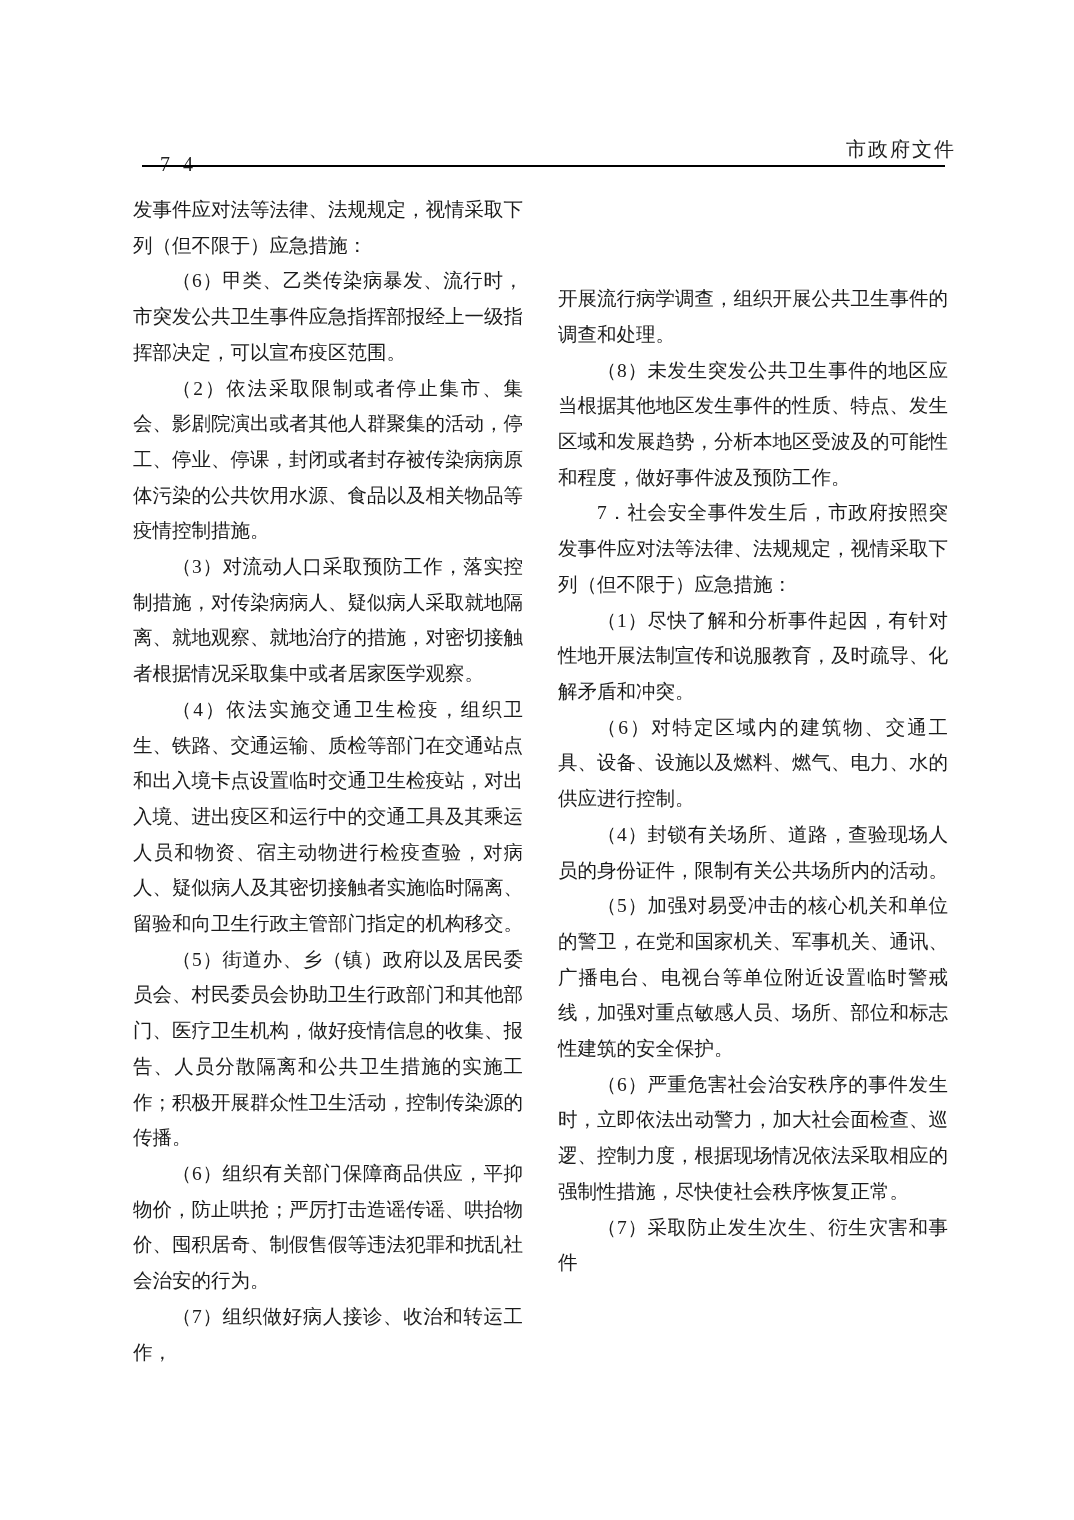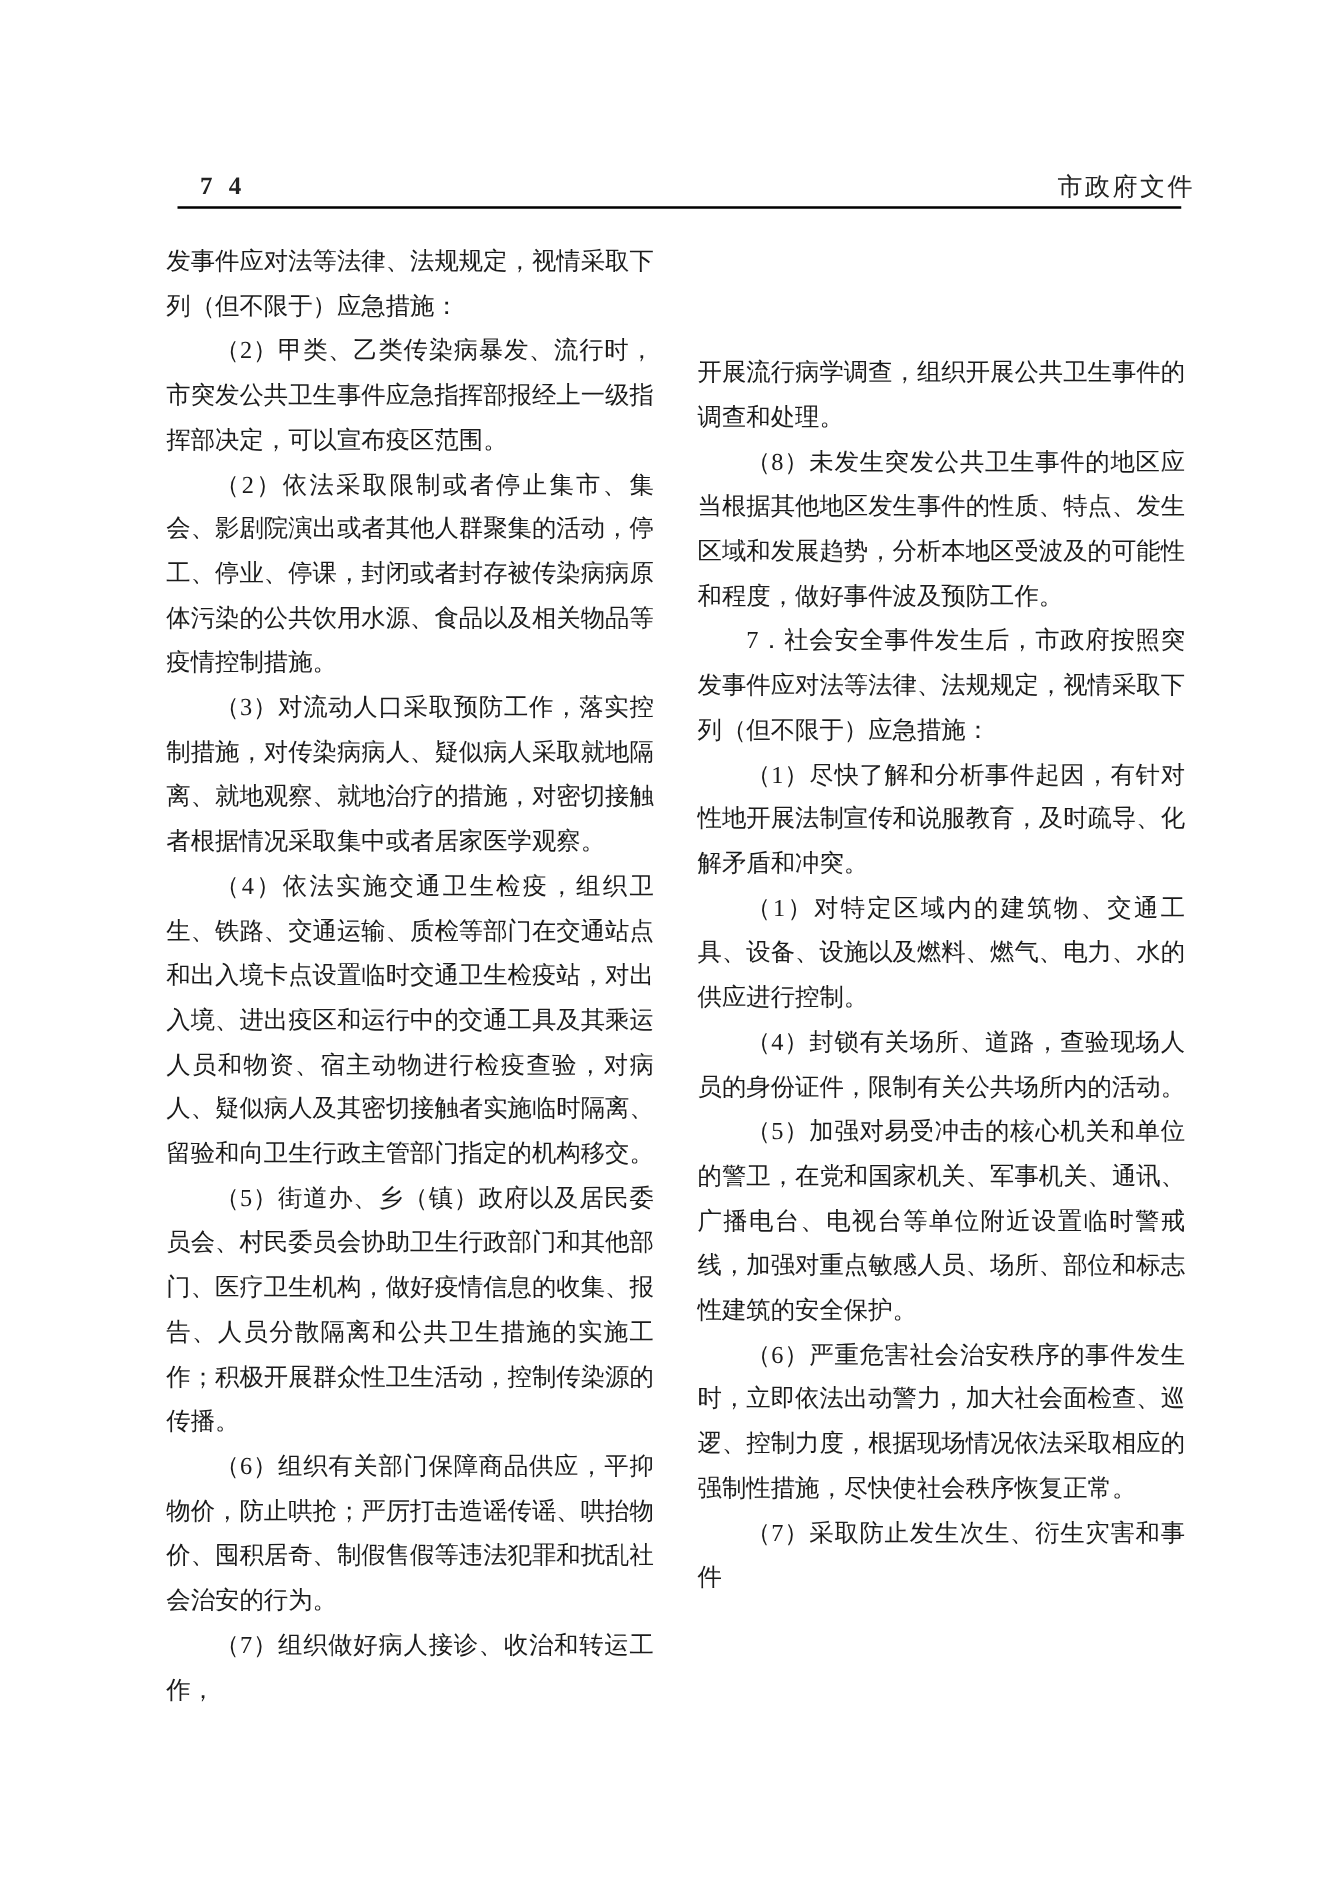--- a/index.html
+++ b/index.html
@@ -13,25 +13,24 @@
     height: 1520px;
     background: #ffffff;
     overflow: hidden;
     font-family: "Liberation Serif", "DejaVu Serif", serif;
     color: #1b1b1b;
   }
   
   .page-number {
     position: absolute;
     left: 160px;
-    top: 138px;
+    top: 153px;
     font-size: 20px;
     letter-spacing: 4px;
     color: #222;
-    font-weight: bold;
   }
   .doc-label {
     position: absolute;
     right: 118px;
     top: 136px;
     font-size: 20px;
     letter-spacing: 2px;
     color: #222;
   }
   .header-rule {
@@ -76,35 +75,35 @@
 <div class="page">
 
   <span class="page-number">7 4</span>
   <span class="doc-label">市政府文件</span>
   <div class="header-rule"></div>
 
   <div class="columns">
 
     <section class="col">
       <p>发事件应对法等法律、法规规定，视情采取下列（但不限于）应急措施：</p>
-      <p class="indent">（2）甲类、乙类传染病暴发、流行时，市突发公共卫生事件应急指挥部报经上一级指挥部决定，可以宣布疫区范围。</p>
+      <p class="indent">（6）甲类、乙类传染病暴发、流行时，市突发公共卫生事件应急指挥部报经上一级指挥部决定，可以宣布疫区范围。</p>
       <p class="indent">（2）依法采取限制或者停止集市、集会、影剧院演出或者其他人群聚集的活动，停工、停业、停课，封闭或者封存被传染病病原体污染的公共饮用水源、食品以及相关物品等疫情控制措施。</p>
       <p class="indent">（3）对流动人口采取预防工作，落实控制措施，对传染病病人、疑似病人采取就地隔离、就地观察、就地治疗的措施，对密切接触者根据情况采取集中或者居家医学观察。</p>
       <p class="indent">（4）依法实施交通卫生检疫，组织卫生、铁路、交通运输、质检等部门在交通站点和出入境卡点设置临时交通卫生检疫站，对出入境、进出疫区和运行中的交通工具及其乘运人员和物资、宿主动物进行检疫查验，对病人、疑似病人及其密切接触者实施临时隔离、留验和向卫生行政主管部门指定的机构移交。</p>
       <p class="indent">（5）街道办、乡（镇）政府以及居民委员会、村民委员会协助卫生行政部门和其他部门、医疗卫生机构，做好疫情信息的收集、报告、人员分散隔离和公共卫生措施的实施工作；积极开展群众性卫生活动，控制传染源的传播。</p>
       <p class="indent">（6）组织有关部门保障商品供应，平抑物价，防止哄抢；严厉打击造谣传谣、哄抬物价、囤积居奇、制假售假等违法犯罪和扰乱社会治安的行为。</p>
       <p class="indent">（7）组织做好病人接诊、收治和转运工作，</p>
     </section>
 
     <section class="col">
       <p>开展流行病学调查，组织开展公共卫生事件的调查和处理。</p>
       <p class="indent">（8）未发生突发公共卫生事件的地区应当根据其他地区发生事件的性质、特点、发生区域和发展趋势，分析本地区受波及的可能性和程度，做好事件波及预防工作。</p>
       <p class="indent">7．社会安全事件发生后，市政府按照突发事件应对法等法律、法规规定，视情采取下列（但不限于）应急措施：</p>
       <p class="indent">（1）尽快了解和分析事件起因，有针对性地开展法制宣传和说服教育，及时疏导、化解矛盾和冲突。</p>
-      <p class="indent">（1）对特定区域内的建筑物、交通工具、设备、设施以及燃料、燃气、电力、水的供应进行控制。</p>
+      <p class="indent">（6）对特定区域内的建筑物、交通工具、设备、设施以及燃料、燃气、电力、水的供应进行控制。</p>
       <p class="indent">（4）封锁有关场所、道路，查验现场人员的身份证件，限制有关公共场所内的活动。</p>
       <p class="indent">（5）加强对易受冲击的核心机关和单位的警卫，在党和国家机关、军事机关、通讯、广播电台、电视台等单位附近设置临时警戒线，加强对重点敏感人员、场所、部位和标志性建筑的安全保护。</p>
       <p class="indent">（6）严重危害社会治安秩序的事件发生时，立即依法出动警力，加大社会面检查、巡逻、控制力度，根据现场情况依法采取相应的强制性措施，尽快使社会秩序恢复正常。</p>
       <p class="indent">（7）采取防止发生次生、衍生灾害和事件</p>
     </section>
 
   </div>
 </div>
 
 </body></html>

